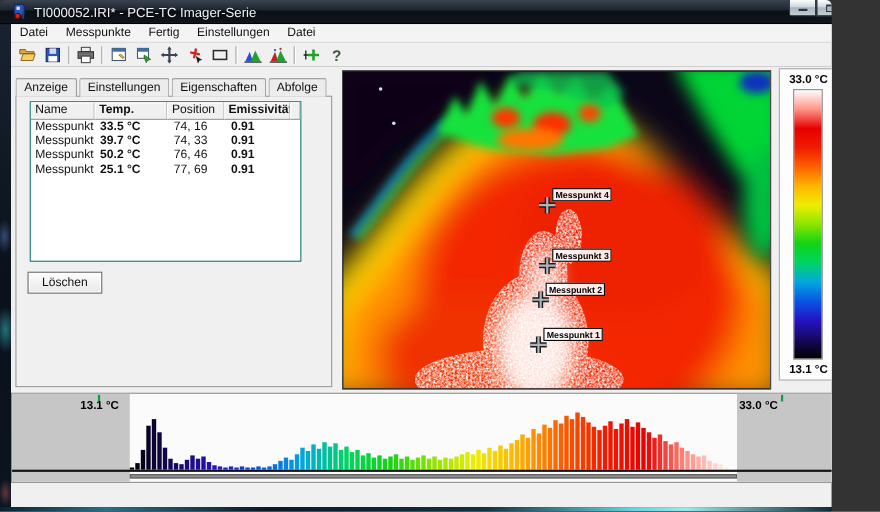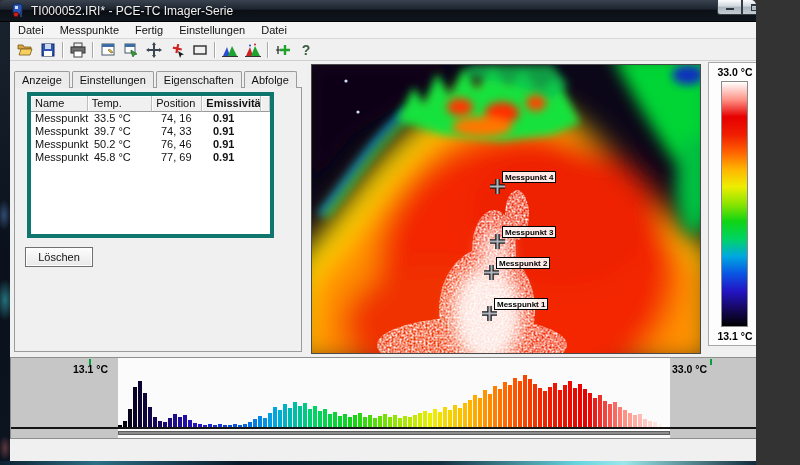--- a/index.html
+++ b/index.html
@@ -40,26 +40,26 @@
   .tbtn{width:23px;height:20px;display:flex;align-items:center;justify-content:center;}
   .tsep{width:1px;height:16px;background:#a8a8a8;box-shadow:1px 0 0 #fff;margin:0 3px;}
   
   .content{position:absolute;left:0;top:39px;width:780px;height:296px;background:#f0f0f0;}
   .tabstrip{position:absolute;left:4px;top:7px;height:20px;display:flex;align-items:flex-end;z-index:2;font-size:11px;}
   .tab{height:17px;line-height:16px;padding:0 7px;border:1px solid #9b9b9b;border-bottom:none;border-radius:2px 2px 0 0;
     background:#ececec;margin-right:2px;color:#111;}
   .tab.active{height:20px;line-height:19px;background:#f0f0f0;border-color:#8a8a8a;position:relative;z-index:3;}
   .tab-page{position:absolute;left:4px;top:26px;width:288px;height:265px;border:1px solid #9b9b9b;background:#f0f0f0;z-index:1;}
   
-  .mp-table{position:absolute;left:17px;top:31px;width:247px;height:146px;border:4px solid #0f766e;background:#fff;z-index:4;
+  .mp-table{position:absolute;left:17px;top:31px;width:247px;height:146px;border:1px solid #0f766e;background:#fff;z-index:4;
     font-size:11px;color:#111;overflow:hidden;}
   .mp-head{display:flex;height:16px;}
   .th{border-right:1px solid #bdbdbd;border-bottom:1px solid #9a9a9a;background:#f0f0f0;box-shadow:inset 1px 1px 0 #fff;
     height:16px;line-height:15px;padding:0 4px;white-space:nowrap;overflow:hidden;}
-  .c0{width:59px;} .c1{width:67px;} .c2{width:52px;} .c3{width:61px;font-weight:bold;} .cf{flex:1;}
+  .c0{width:59px;} .c1{width:67px;font-weight:bold;} .c2{width:52px;} .c3{width:61px;font-weight:bold;} .cf{flex:1;}
   .mp-row{display:flex;height:13px;line-height:13px;}
   .td{padding:0 4px;white-space:nowrap;overflow:hidden;}
   .delete-btn{position:absolute;left:15px;top:186px;width:68px;height:20px;z-index:4;font-size:11px;
     background:linear-gradient(180deg,#fdfdfd,#e8e8e8);border:1px solid #707070;box-shadow:inset 0 0 0 1px #fff;color:#111;}
   
   .thermal{position:absolute;left:301px;top:3px;width:390px;height:290px;border:1px solid #4a4a4a;background:#000;}
   .thermal-inner{position:absolute;left:0;top:0;width:388px;height:288px;overflow:hidden;}
   .marker{position:absolute;width:17px;height:17px;}
   .marker-label{position:absolute;height:12px;line-height:11px;padding:0 2px;background:rgba(255,255,255,.9);
     border:1px solid #000;font-size:8px;font-weight:bold;color:#000;white-space:nowrap;}
@@ -246,21 +246,21 @@
             <div class="td c3">0.91</div>
           </div>
           <div class="mp-row">
             <div class="td c0">Messpunkt 3</div>
             <div class="td c1">50.2 °C</div>
             <div class="td c2">76, 46</div>
             <div class="td c3">0.91</div>
           </div>
           <div class="mp-row">
             <div class="td c0">Messpunkt 4</div>
-            <div class="td c1">45.8 °C</div>
+            <div class="td c1">25.1 °C</div>
             <div class="td c2">77, 69</div>
             <div class="td c3">0.91</div>
           </div>
         </div>
 
       <button class="delete-btn">Löschen</button>
 
       <div class="thermal">
         <div class="thermal-inner" id="thermalInner">
           <svg width="388" height="288" viewBox="0 0 388 288" preserveAspectRatio="none" style="position:absolute;left:0;top:0;">

